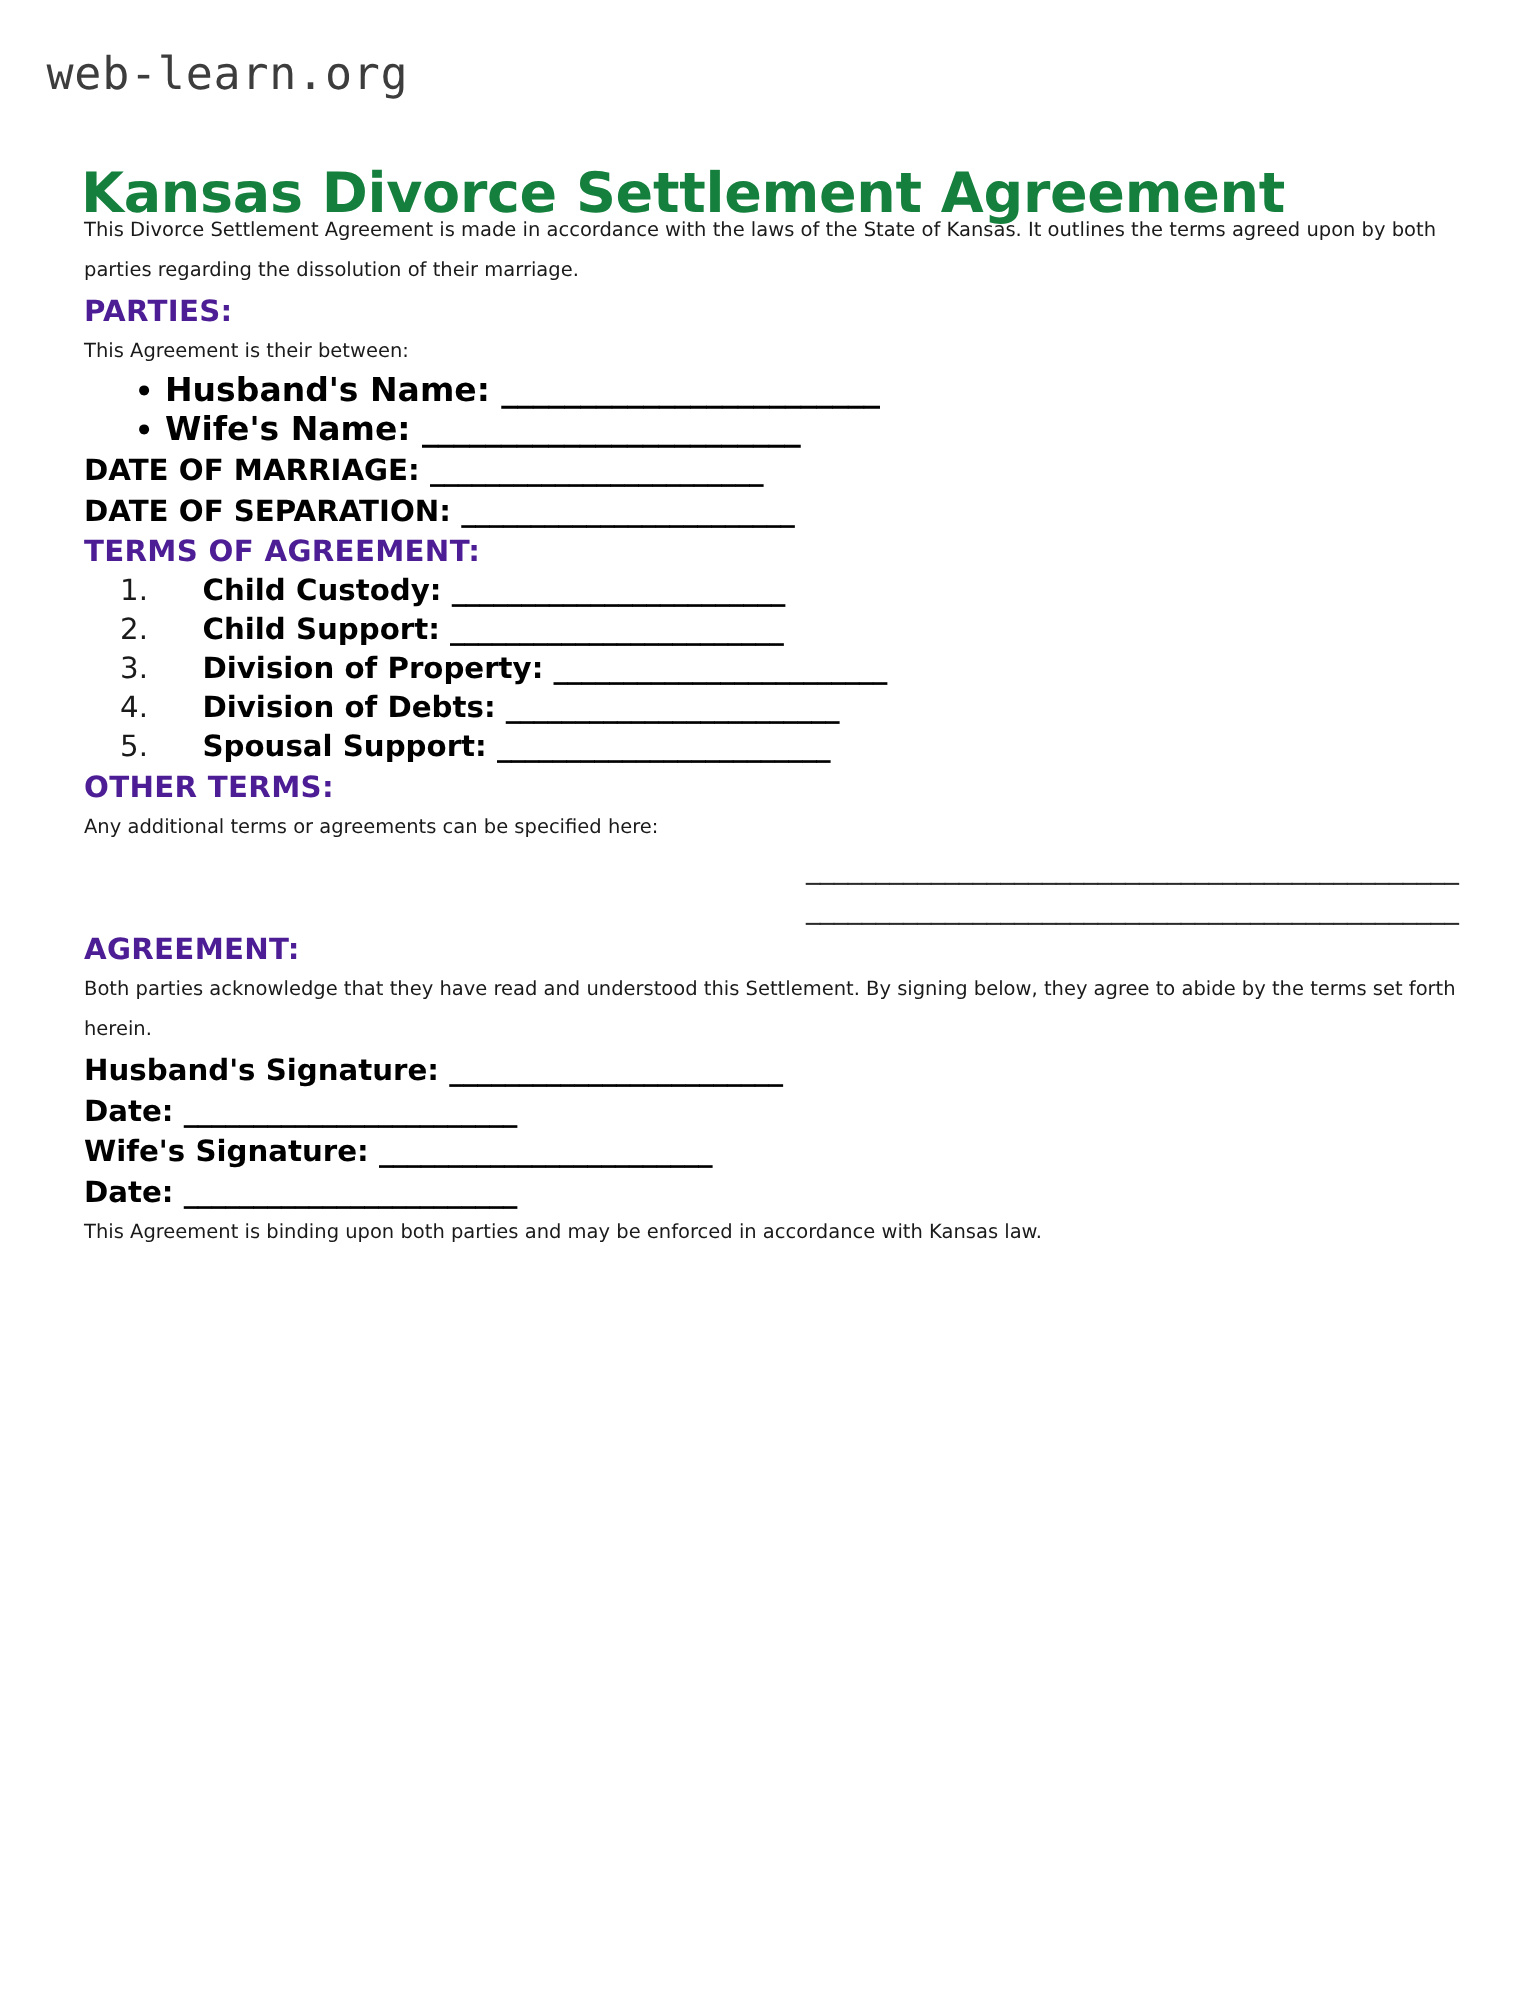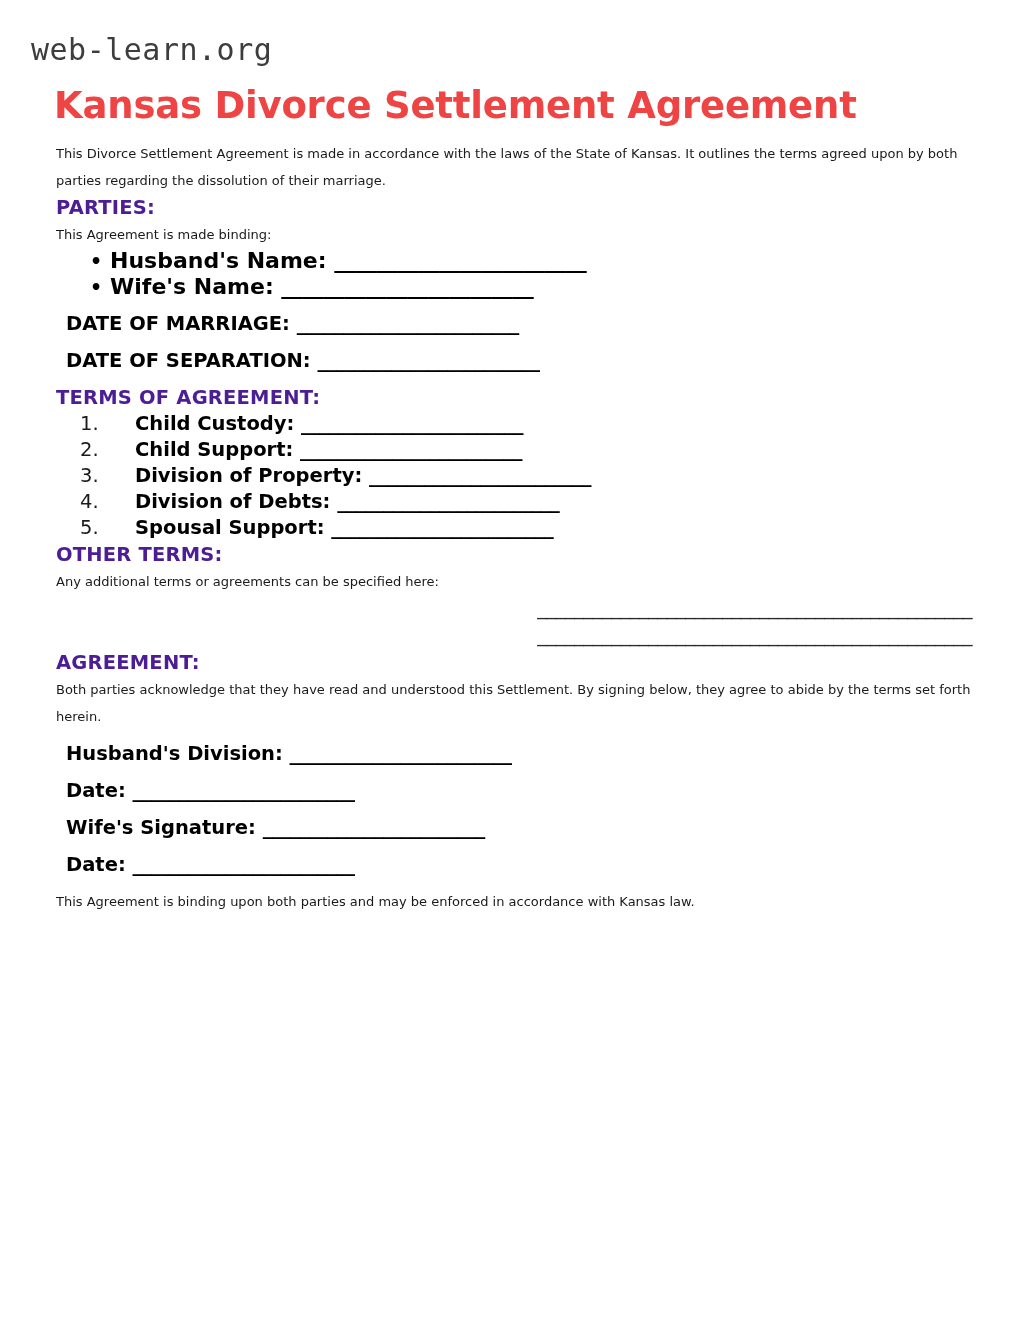--- a/index.html
+++ b/index.html
@@ -35,26 +35,26 @@
     font-size: 30px;
     line-height: 34px;
     letter-spacing: 0.5px;
     color: #3d3d3d;
     white-space: nowrap;
   }
 
   .doc-title {
     position: absolute;
     left: 54px;
-    top: 58px;
+    top: 81px;
     font-family: "DejaVu Sans", sans-serif;
     font-weight: bold;
     font-size: 37px;
     line-height: 46px;
-    color: #ef4444;
+    color: #15803d;
     white-space: nowrap;
     letter-spacing: -0.2px;
   }
 
   
   .content {
     position: absolute;
     left: 56px;
     top: 140px;
     width: 916px;
@@ -77,21 +77,21 @@
   h2.section-head {
     margin: 0;
     font-size: 19.5px;
     line-height: 27px;
     font-weight: bold;
     color: #4c1d95;
     letter-spacing: 0.2px;
   }
 
   .field-line {
-    margin: 10px;
+    margin: 0;
     font-size: 19.5px;
     line-height: 27px;
     font-weight: bold;
     color: #000000;
     white-space: nowrap;
   }
 
   .blank {
     font-weight: bold;
     letter-spacing: -0.5px;
@@ -173,21 +173,21 @@
   <div class="site-logo">web-learn.org</div>
 
   <h1 class="doc-title">Kansas Divorce Settlement Agreement</h1>
 
   <div class="content">
 
     <p class="para">This Divorce Settlement Agreement is made in accordance with the laws of the State of Kansas. It outlines the terms agreed upon by both parties regarding the dissolution of their marriage.</p>
 
     <h2 class="section-head gap-head">PARTIES:</h2>
 
-    <p class="para gap-para">This Agreement is made binding:</p>
+    <p class="para gap-para">This Agreement is their between:</p>
 
     <ul class="bullets gap-list">
       <li><span>Husband's Name: </span><span class="blank">________________________</span></li>
       <li><span>Wife's Name: </span><span class="blank">________________________</span></li>
     </ul>
 
     <p class="field-line gap-field"><span>DATE OF MARRIAGE: </span><span class="blank">________________________</span></p>
 
     <p class="field-line gap-field"><span>DATE OF SEPARATION: </span><span class="blank">________________________</span></p>
 
@@ -206,21 +206,21 @@
     <p class="para gap-para">Any additional terms or agreements can be specified here:</p>
 
     <p class="blank-standalone gap-blank">_______________________________________________</p>
 
     <p class="blank-standalone gap-blank">_______________________________________________</p>
 
     <h2 class="section-head gap-head">AGREEMENT:</h2>
 
     <p class="para gap-para">Both parties acknowledge that they have read and understood this Settlement. By signing below, they agree to abide by the terms set forth herein.</p>
 
-    <p class="field-line gap-field"><span>Husband's Division: </span><span class="blank">________________________</span></p>
+    <p class="field-line gap-field"><span>Husband's Signature: </span><span class="blank">________________________</span></p>
 
     <p class="field-line gap-field"><span>Date: </span><span class="blank">________________________</span></p>
 
     <p class="field-line gap-field"><span>Wife's Signature: </span><span class="blank">________________________</span></p>
 
     <p class="field-line gap-field"><span>Date: </span><span class="blank">________________________</span></p>
 
     <p class="para gap-para">This Agreement is binding upon both parties and may be enforced in accordance with Kansas law.</p>
 
   </div>

